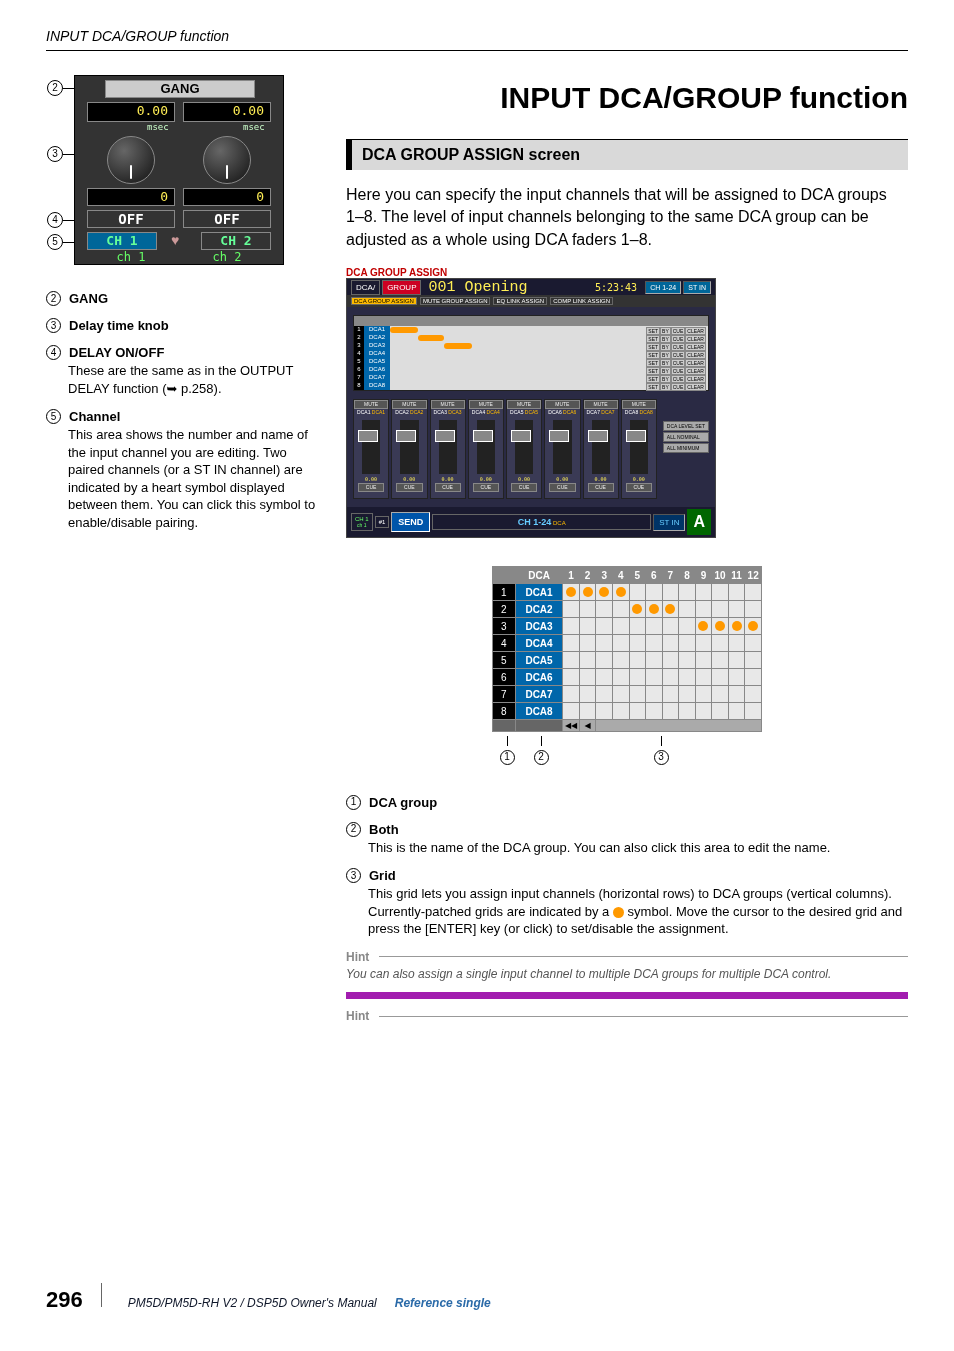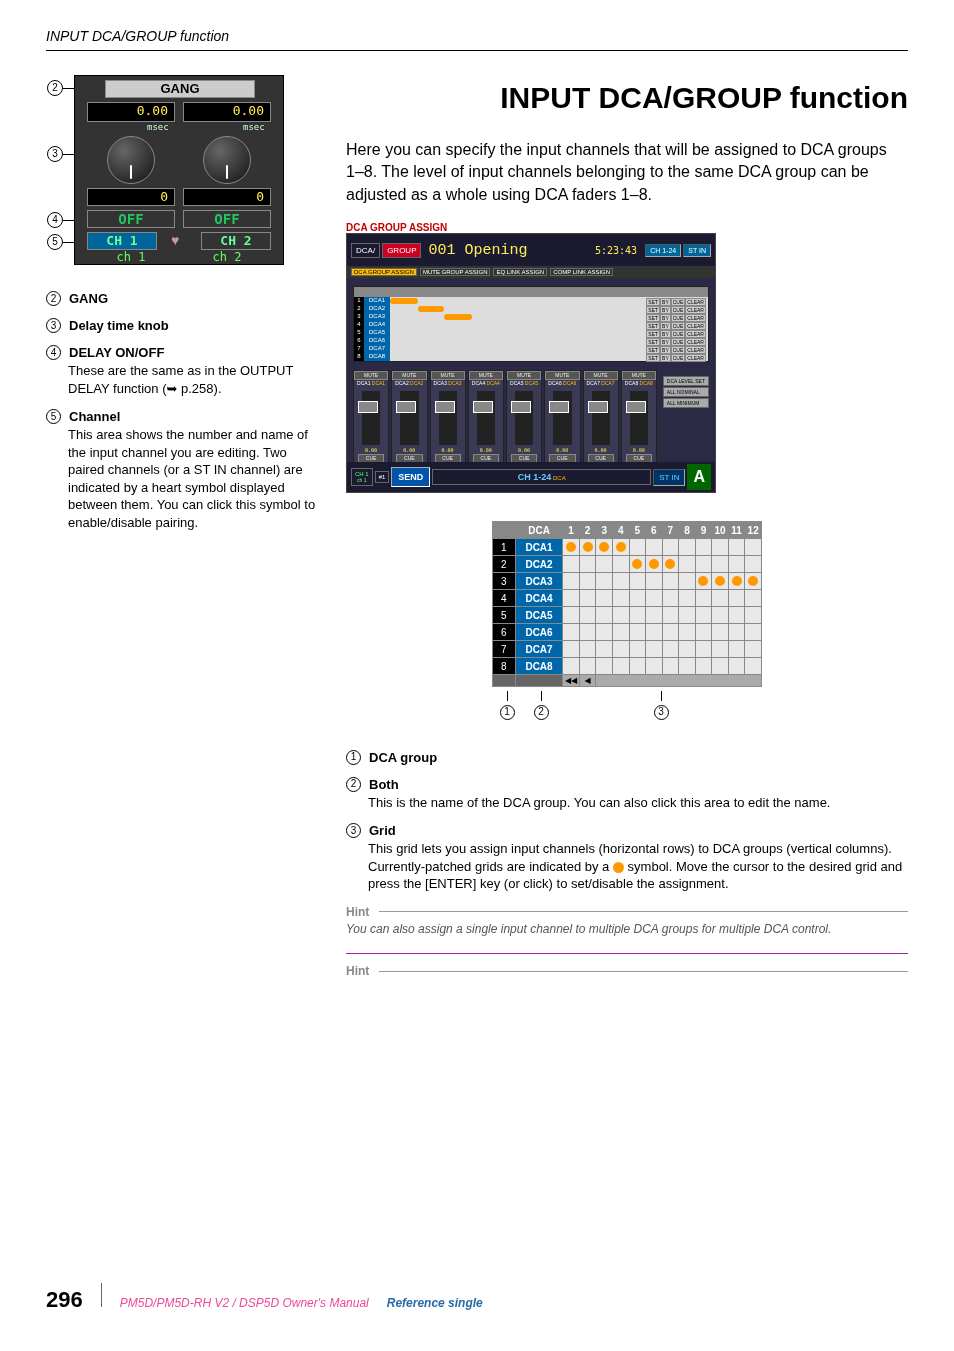--- a/index.html
+++ b/index.html
@@ -127,21 +127,21 @@
     border: 1px solid #888;
     text-align: right;
     padding-right: 6px;
     font-family: monospace;
   }
   .off-btn {
     position: absolute;
     width: 88px;
     height: 18px;
     background: #333;
-    color: #22c55e;
+    color: #ffffff;
     border: 1px solid #888;
     text-align: center;
     font-weight: bold;
     font-family: monospace;
     font-size: 14px;
   }
   .ch-btn {
     position: absolute;
     width: 70px;
     height: 18px;
@@ -238,21 +238,21 @@
   }
   .ss-line {
     position: absolute;
     top: 34px;
     left: 58px;
     width: 1.5px;
     height: 16px;
     background: #c00;
   }
   .ss-header {
-    height: 32px;
+    height: 16px;
     background: #1a1a30;
     display: flex;
     align-items: center;
     padding: 0 4px;
     gap: 2px;
   }
   .ss-tab {
     color: #fff;
     font-size: 8px;
     padding: 2px 4px;
@@ -570,22 +570,22 @@
     content: '';
     flex: 1;
     height: 1px;
     background: #999;
   }
   .hint-body {
     font-size: 12px;
     font-style: italic;
     color: #555;
     line-height: 1.35;
-    border-bottom: 1px solid #a21caf;
-    padding-bottom: 16px;
+    border-bottom: 7px solid #a21caf;
+    padding-bottom: 10px;
   }
   .orange-dot {
     display: inline-block;
     width: 11px;
     height: 11px;
     background: #ff9900;
     border-radius: 50%;
     vertical-align: middle;
   }
   .footer {
@@ -602,21 +602,22 @@
     font-size: 22px;
     font-weight: bold;
   }
   .vline {
     width: 1px;
     height: 24px;
     background: #666;
   }
   .foot-text {
     font-style: italic;
-    color: #ec4899;
+    color: #0f172a;
+    margin-left: 8px;
   }
   .foot-section {
     color: #2a6aa8;
     font-style: italic;
     font-weight: bold;
   }
 </style>
 </head>
 <body>
 
@@ -687,20 +688,21 @@
             <span class="circled">5</span>
             <span>Channel</span>
           </div>
           <div class="item-body">This area shows the number and name of the input channel you are editing. Two paired channels (or a ST IN channel) are indicated by a heart symbol displayed between them. You can click this symbol to enable/disable pairing.</div>
         </div>
       </div>
     </div>
 
     <div class="col-right">
       <h1 class="h1-right">INPUT DCA/GROUP function</h1>
+      <div class="section-bar">DCA GROUP ASSIGN screen</div>
       <p class="body-text">Here you can specify the input channels that will be assigned to DCA groups 1–8. The level of input channels belonging to the same DCA group can be adjusted as a whole using DCA faders 1–8.</p>
 
       <div style="position:relative;">
         <div class="caption caption-red">DCA GROUP ASSIGN</div>
         <div class="ss-line"></div>
       </div>
 
       <div class="screenshot-box">
         <div class="ss-header">
           <span class="ss-tab">DCA/</span>

